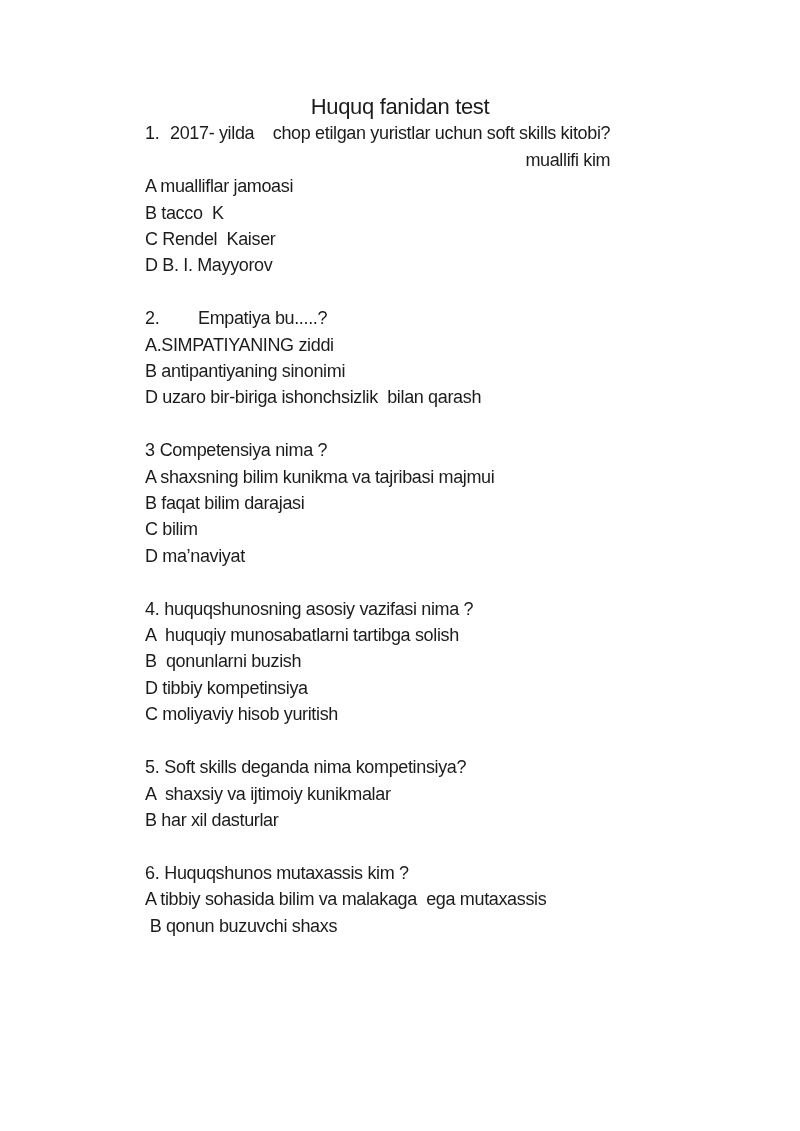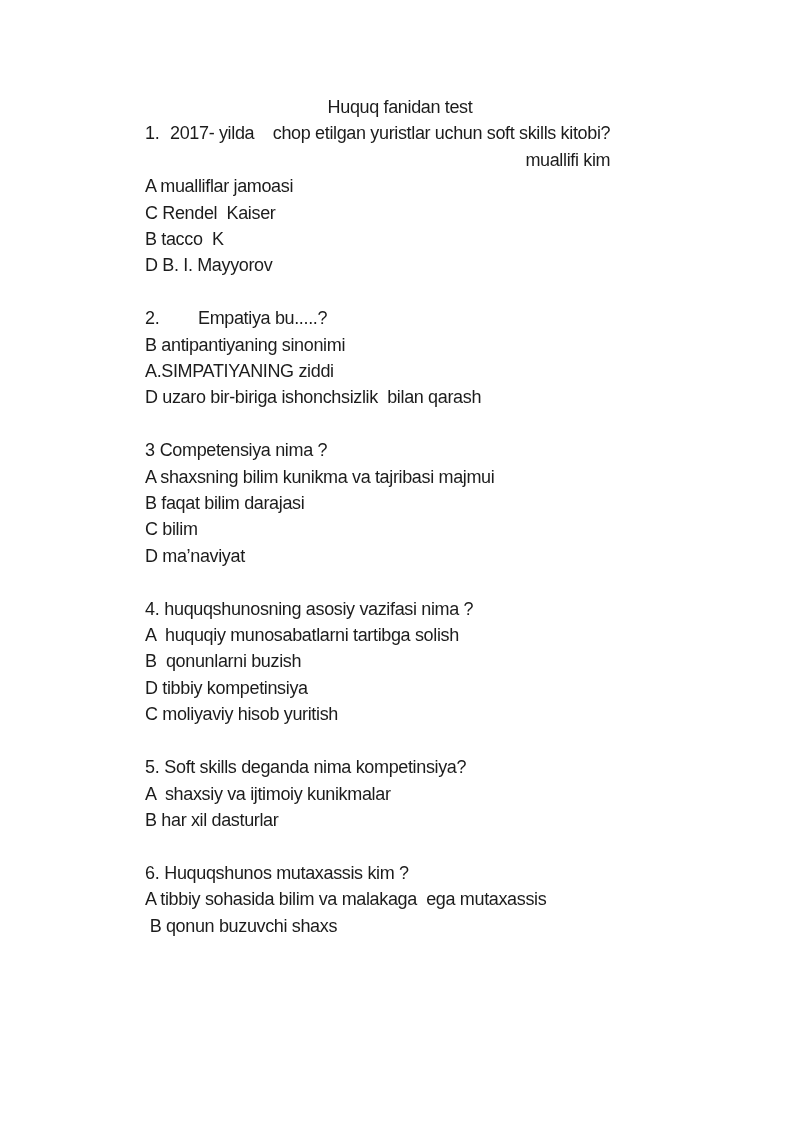--- a/index.html
+++ b/index.html
@@ -16,21 +16,21 @@
     font-family: "Liberation Sans", sans-serif;
     font-size: 18px;
     line-height: 26.4px;
     letter-spacing: -0.35px;
     overflow: hidden;
     box-sizing: border-box;
     padding-top: 94px;
   }
   .doc-title {
     margin: 0;
-    font-size: 18px;
+    font-size: 22px;
     font-weight: 400;
     text-align: center;
     line-height: 26.4px;
   }
   .question {
     margin-left: 145px;
     margin-right: 40px;
   }
   .question + .question {
     margin-top: 26.4px;
@@ -61,32 +61,32 @@
 
   <h1 class="doc-title">Huquq fanidan test</h1>
 
   <section class="question question--hang">
     <div class="q-line">
       <span class="q-num">1.</span>
       <span class="q-text">2017- yilda    chop etilgan yuristlar uchun soft skills kitobi?
 muallifi kim</span>
     </div>
     <div class="opt">A mualliflar jamoasi</div>
+    <div class="opt">B tacco  K</div>
     <div class="opt">C Rendel  Kaiser</div>
-    <div class="opt">B tacco  K</div>
     <div class="opt">D B. I. Mayyorov</div>
   </section>
 
   <section class="question question--tab">
     <div class="q-line">
       <span class="q-num">2.</span>
       <span class="q-text">Empatiya bu.....?</span>
     </div>
+    <div class="opt">A.SIMPATIYANING ziddi</div>
     <div class="opt">B antipantiyaning sinonimi</div>
-    <div class="opt">A.SIMPATIYANING ziddi</div>
     <div class="opt">D uzaro bir-biriga ishonchsizlik  bilan qarash</div>
   </section>
 
   <section class="question">
     <div class="q-line">
       <span class="q-num">3</span>
       <span class="q-text">Competensiya nima ?</span>
     </div>
     <div class="opt">A shaxsning bilim kunikma va tajribasi majmui</div>
     <div class="opt">B faqat bilim darajasi</div>

